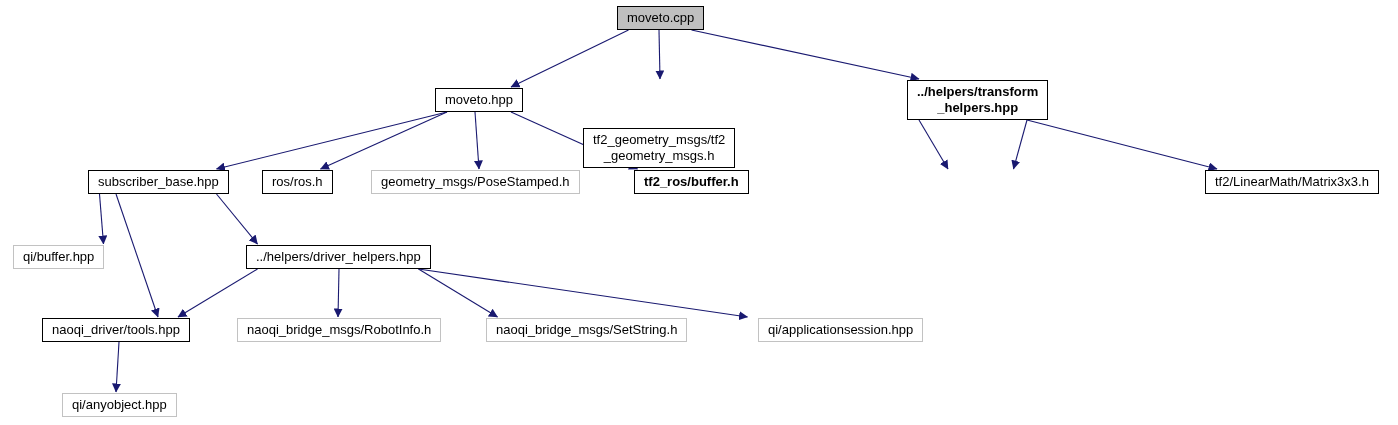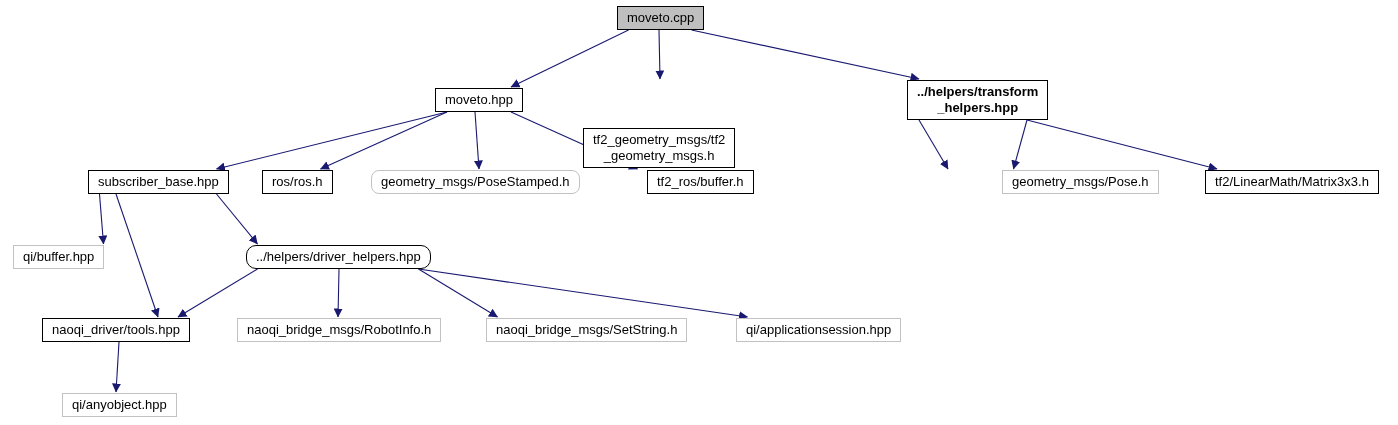--- a/index.html
+++ b/index.html
@@ -83,25 +83,24 @@
     </svg>
   <div class="nodes-layer" id="nodes-layer">
       <div class="node current" style="left: 617px; top: 6px;">moveto.cpp</div>
       <div class="node solid" style="left: 435px; top: 88px;">moveto.hpp</div>
       <div class="node solid" style="left: 583px; top: 80px; margin-top: 48px;">tf2_geometry_msgs/tf2
 _geometry_msgs.h</div>
       <div class="node solid" style="left: 907px; top: 80px; font-weight: bold;">../helpers/transform
 _helpers.hpp</div>
       <div class="node solid" style="left: 88px; top: 170px;">subscriber_base.hpp</div>
       <div class="node solid" style="left: 262px; top: 170px;">ros/ros.h</div>
-      <div class="node gray" style="left: 371px; top: 170px; border-radius: 8px;">geometry_msgs/PoseStamped.h</div>
-      <div class="node solid" style="left: 647px; top: 170px;">tf2_ros/buffer.h</div>
-      <div class="node gray" style="left: 1002px; top: 170px;">geometry_msgs/Pose.h</div>
+      <div class="node gray" style="left: 371px; top: 170px;">geometry_msgs/PoseStamped.h</div>
+      <div class="node solid" style="left: 634px; top: 170px; font-weight: bold;">tf2_ros/buffer.h</div>
       <div class="node solid" style="left: 1205px; top: 170px; text-align: right;">tf2/LinearMath/Matrix3x3.h</div>
       <div class="node gray" style="left: 13px; top: 245px;">qi/buffer.hpp</div>
-      <div class="node solid" style="left: 246px; top: 245px; border-radius: 10px;">../helpers/driver_helpers.hpp</div>
+      <div class="node solid" style="left: 246px; top: 245px;">../helpers/driver_helpers.hpp</div>
       <div class="node solid" style="left: 42px; top: 318px; text-align: center;">naoqi_driver/tools.hpp</div>
       <div class="node gray" style="left: 237px; top: 318px;">naoqi_bridge_msgs/RobotInfo.h</div>
       <div class="node gray" style="left: 486px; top: 318px;">naoqi_bridge_msgs/SetString.h</div>
-      <div class="node gray" style="left: 736px; top: 318px;">qi/applicationsession.hpp</div>
+      <div class="node gray" style="left: 758px; top: 318px;">qi/applicationsession.hpp</div>
       <div class="node gray" style="left: 62px; top: 393px;">qi/anyobject.hpp</div>
     </div>
 </div>
 
 </body></html>

